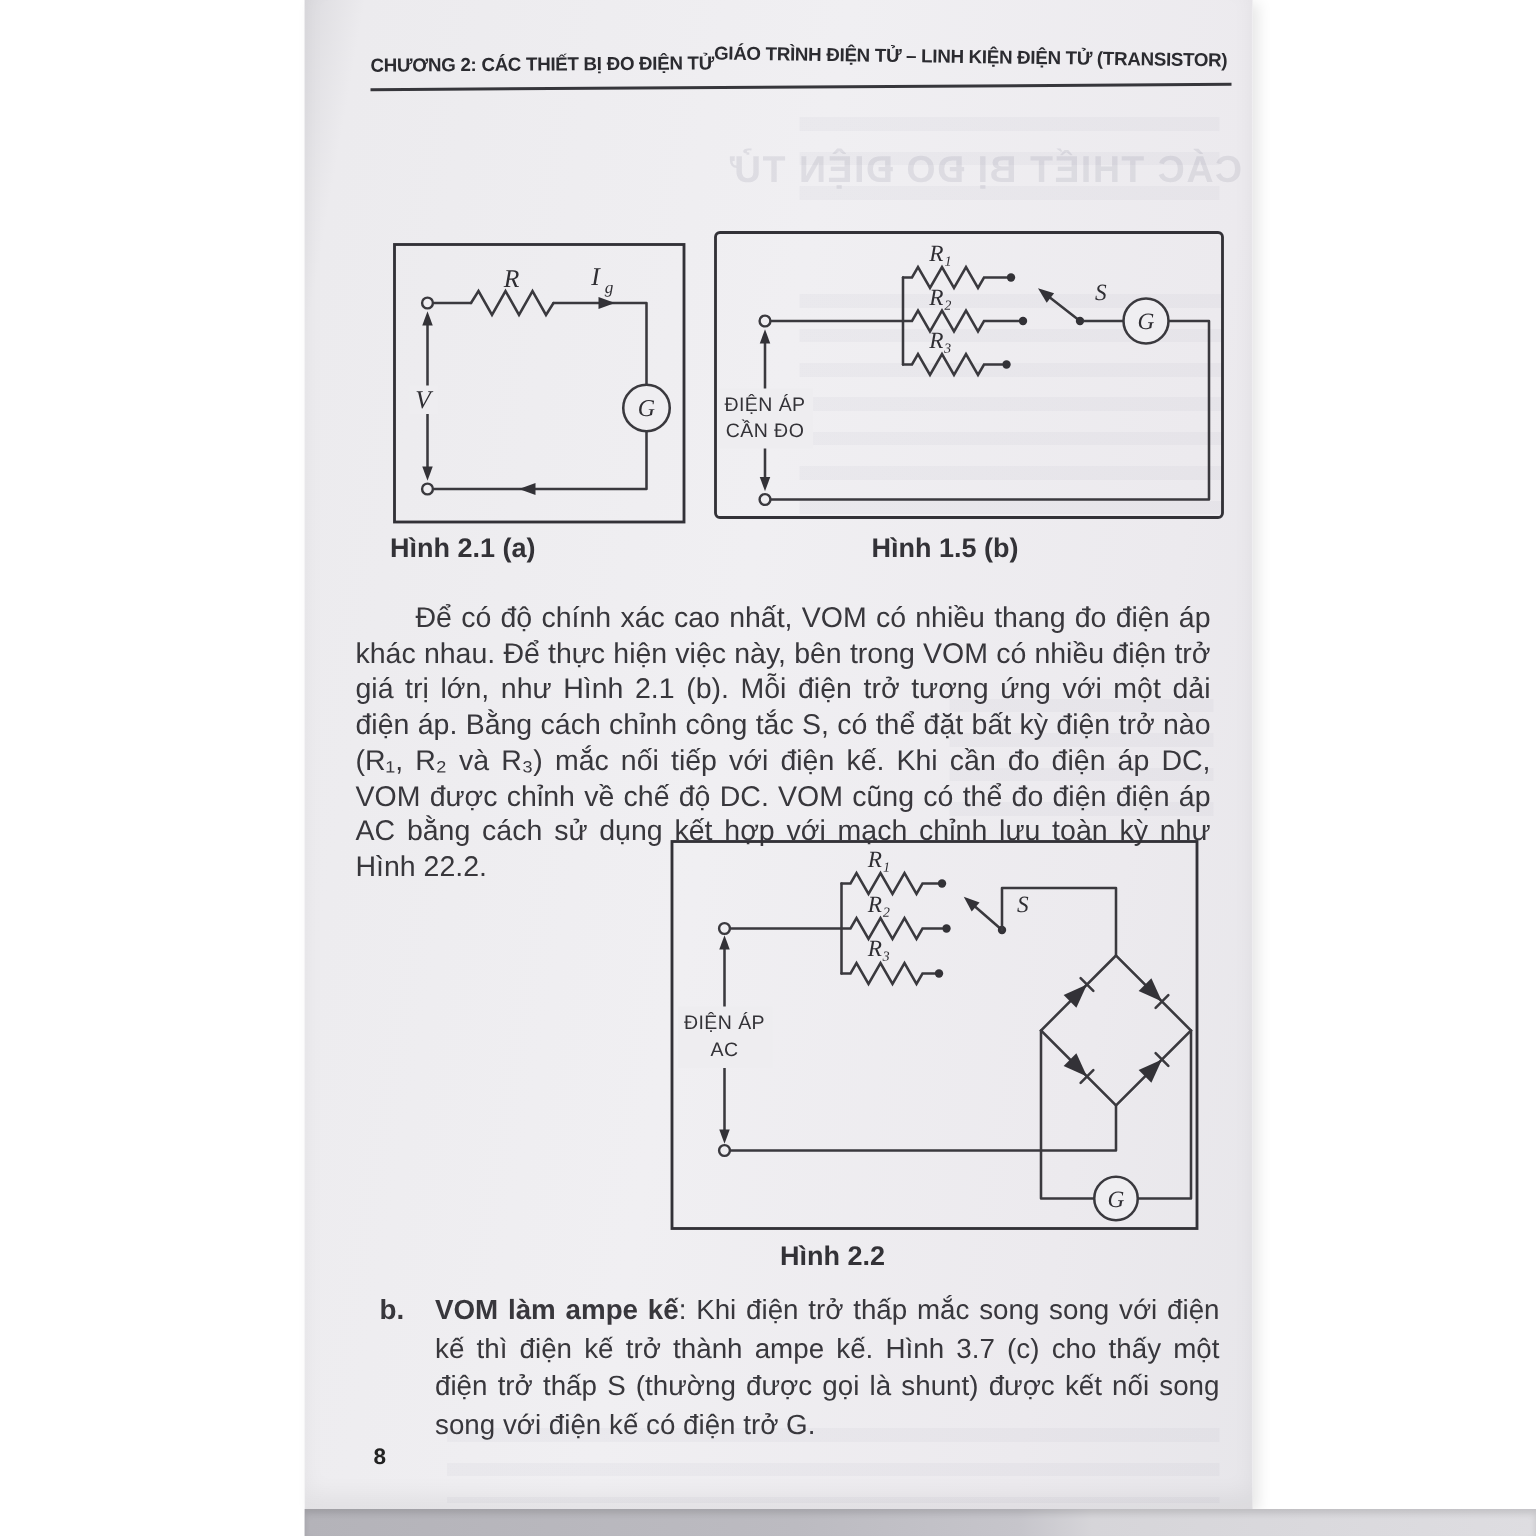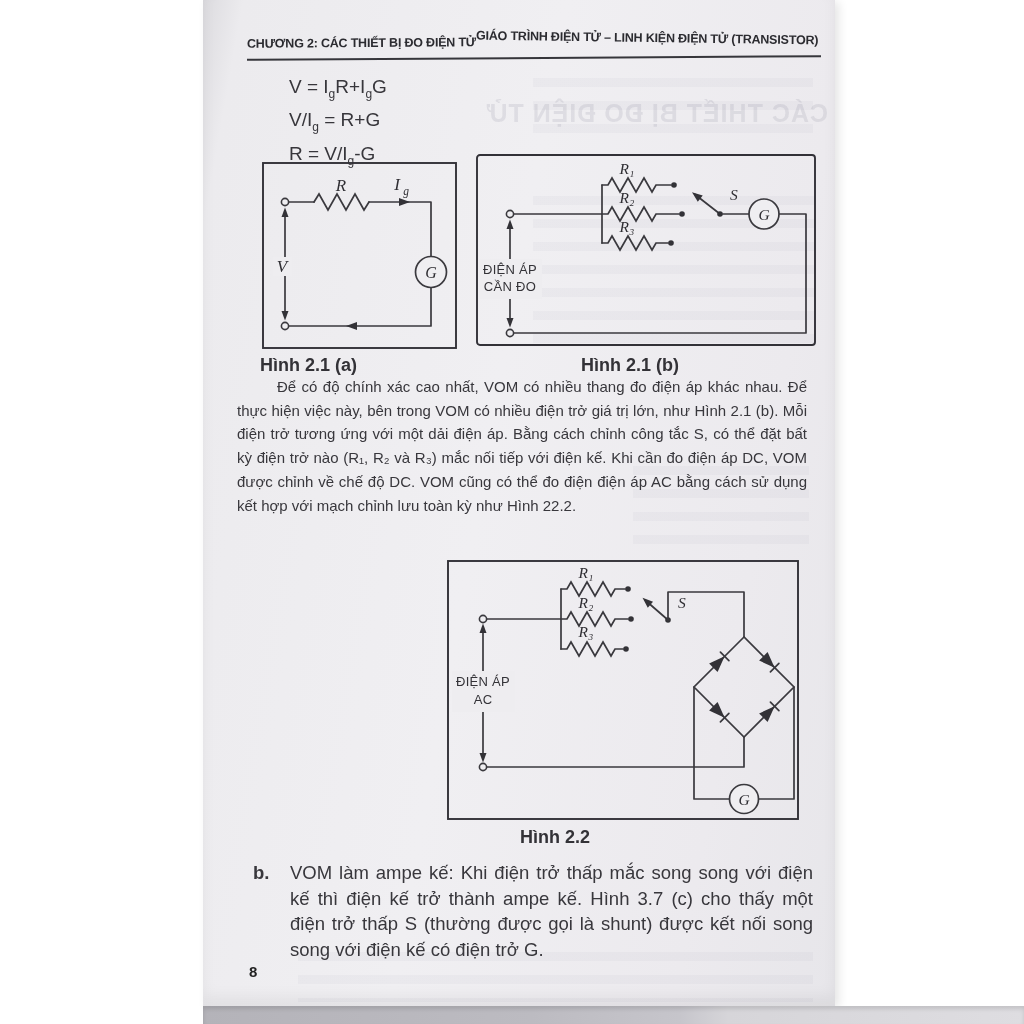--- a/index.html
+++ b/index.html
@@ -16,29 +16,29 @@
   .hdr-right{position:absolute;right:17px;top:31px;font-size:12.5px;font-weight:bold;
          letter-spacing:-0.2px;color:#2b2b30;transform:rotate(0.8deg);}
   .hdr-rule{position:absolute;left:44px;right:14px;top:57px;border-top:2px solid #36363b;
          transform:rotate(-0.35deg);}
   .equations{position:absolute;left:86px;top:74px;font-size:19px;line-height:26.5px;color:#37363b;}
   .equations sub{font-size:12px;}
   .figcap{position:absolute;font-size:18px;color:#333237;text-align:left;font-weight:bold;}
   .cap-a{left:57px;top:355px;width:200px;}
   .cap-b{left:378px;top:355px;width:200px;}
   .cap-c{left:317px;top:827px;width:180px;}
-  .para-main{position:absolute;left:34px;top:375px;width:570px;font-size:15px;line-height:23.7px;
+  .para-main{position:absolute;left:34px;top:401px;width:570px;font-size:19px;line-height:23.7px;
          color:#38373c;text-align:justify;text-indent:40px;}
   .side-para{position:absolute;left:38px;top:559px;width:173px;font-size:18.5px;line-height:23.4px;
          color:#38373c;text-align:justify;text-indent:42px;}
   .item-b{position:absolute;left:50px;top:860px;width:560px;display:flex;font-size:18.5px;
          line-height:25.6px;color:#38373c;}
   .item-b .marker{width:37px;flex:0 0 37px;font-weight:bold;}
   .item-b .body{flex:1;text-align:justify;}
-  .item-b .ttl{font-weight:normal;}
+  .item-b .ttl{font-weight:bold;}
   .page-num{position:absolute;left:46px;top:963px;font-size:15px;font-weight:bold;color:#222;}
   .fig{position:absolute;}
   .fig-a{left:57px;top:160px;}
   .fig-b{left:272px;top:153px;}
   .fig-c{left:243px;top:559px;}
   svg{display:block;}
   .wire{stroke:#3a393e;stroke-width:1.7;fill:none;stroke-linecap:round;}
   .frame{stroke:#323137;stroke-width:1.9;fill:none;}
   .term{fill:#efeef1;stroke:#3a393e;stroke-width:1.6;}
   .dot{fill:#333237;}
@@ -65,25 +65,20 @@
   <div class="ghost-lines g1"></div>
   <div class="ghost-title">CÁC THIẾT BỊ ĐO ĐIỆN TỬ</div>
   <div class="ghost-lines g2"></div>
   <div class="ghost-lines g3"></div>
   <div class="ghost-lines g4"></div>
 
   <div class="hdr-left">CHƯƠNG 2: CÁC THIẾT BỊ ĐO ĐIỆN TỬ</div>
   <div class="hdr-right">GIÁO TRÌNH ĐIỆN TỬ – LINH KIỆN ĐIỆN TỬ (TRANSISTOR)</div>
   <div class="hdr-rule"></div>
 
-  <div class="equations">
-    <div><span>V = I</span><sub>g</sub><span>R+I</span><sub>g</sub><span>G</span></div>
-    <div><span>V/I</span><sub>g</sub><span> = R+G</span></div>
-    <div><span>R = V/I</span><sub>g</sub><span>-G</span></div>
-  </div>
 
   <div class="fig fig-a">
     <svg width="200" height="192" viewBox="0 0 200 192">
       <rect class="frame" x="3" y="3" width="193" height="185"></rect>
       <g>
         <path class="wire" d="M28.5,42 H54"></path>
         <path class="wire" d="M54,42 l5,-8 l9,16 l9,-16 l9,16 l9,-16 l9,16 l5,-8"></path>
         <path class="wire" d="M109,42 H171 M171,42 V96.5 M171,127.5 V166 M171,166 H29"></path>
         <polygon class="ah" points="150,42 139,38 139,46"></polygon>
         <polygon class="ah" points="86,166 97,162 97,170"></polygon>
@@ -129,21 +124,21 @@
       <text class="ser" x="152" y="21" font-size="15.5" text-anchor="middle">R₁</text>
       <text class="ser" x="152" y="50" font-size="15.5" text-anchor="middle">R₂</text>
       <text class="ser" x="152" y="79" font-size="15.5" text-anchor="middle">R₃</text>
       <text class="ser" x="255" y="47" font-size="15.5">S</text>
       <text class="ser" x="289" y="66.5" font-size="15.5" text-anchor="middle">G</text>
       <rect class="lblbg" x="4" y="106" width="63" height="40"></rect>
       <text class="sans-lbl" x="35" y="121" text-anchor="middle">ĐIỆN ÁP</text>
       <text class="sans-lbl" x="35" y="138" text-anchor="middle">CẦN ĐO</text>
     </svg>
   </div>
-  <div class="figcap cap-b">Hình 2.1 (b)</div>
+  <div class="figcap cap-b">Hình 1.5 (b)</div>
 
   <div class="para-main">Để có độ chính xác cao nhất, VOM có nhiều thang đo điện áp khác nhau. Để thực hiện việc này, bên trong VOM có nhiều điện trở giá trị lớn, như Hình 2.1 (b). Mỗi điện trở tương ứng với một dải điện áp. Bằng cách chỉnh công tắc S, có thể đặt bất kỳ điện trở nào (R₁, R₂ và R₃) mắc nối tiếp với điện kế. Khi cần đo điện áp DC, VOM được chỉnh về chế độ DC. VOM cũng có thể đo điện điện áp AC bằng cách sử dụng kết hợp với mạch chỉnh lưu toàn kỳ như Hình 22.2.</div>
 
 
   <div class="fig fig-c">
     <svg width="354" height="262" viewBox="0 0 354 262">
       <rect class="frame" x="2" y="2" width="350" height="258"></rect>
       <g>
         <path class="wire" d="M40.5,60 H115 M115,30 V90"></path>
         <path class="wire" d="M115,30 H121 l4,-7 l8,14 l8,-14 l8,14 l8,-14 l8,14 l4,-7 H179"></path>

